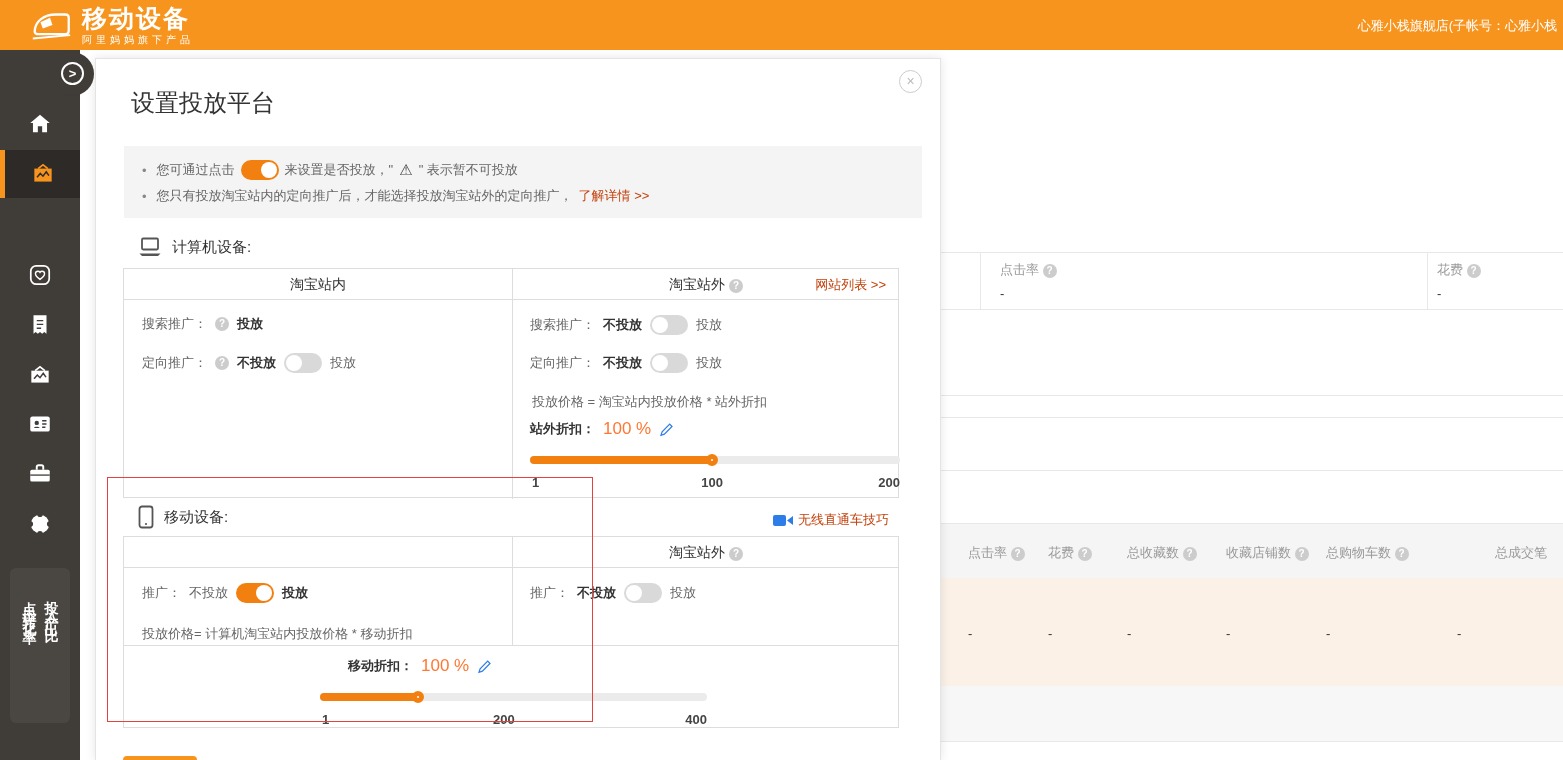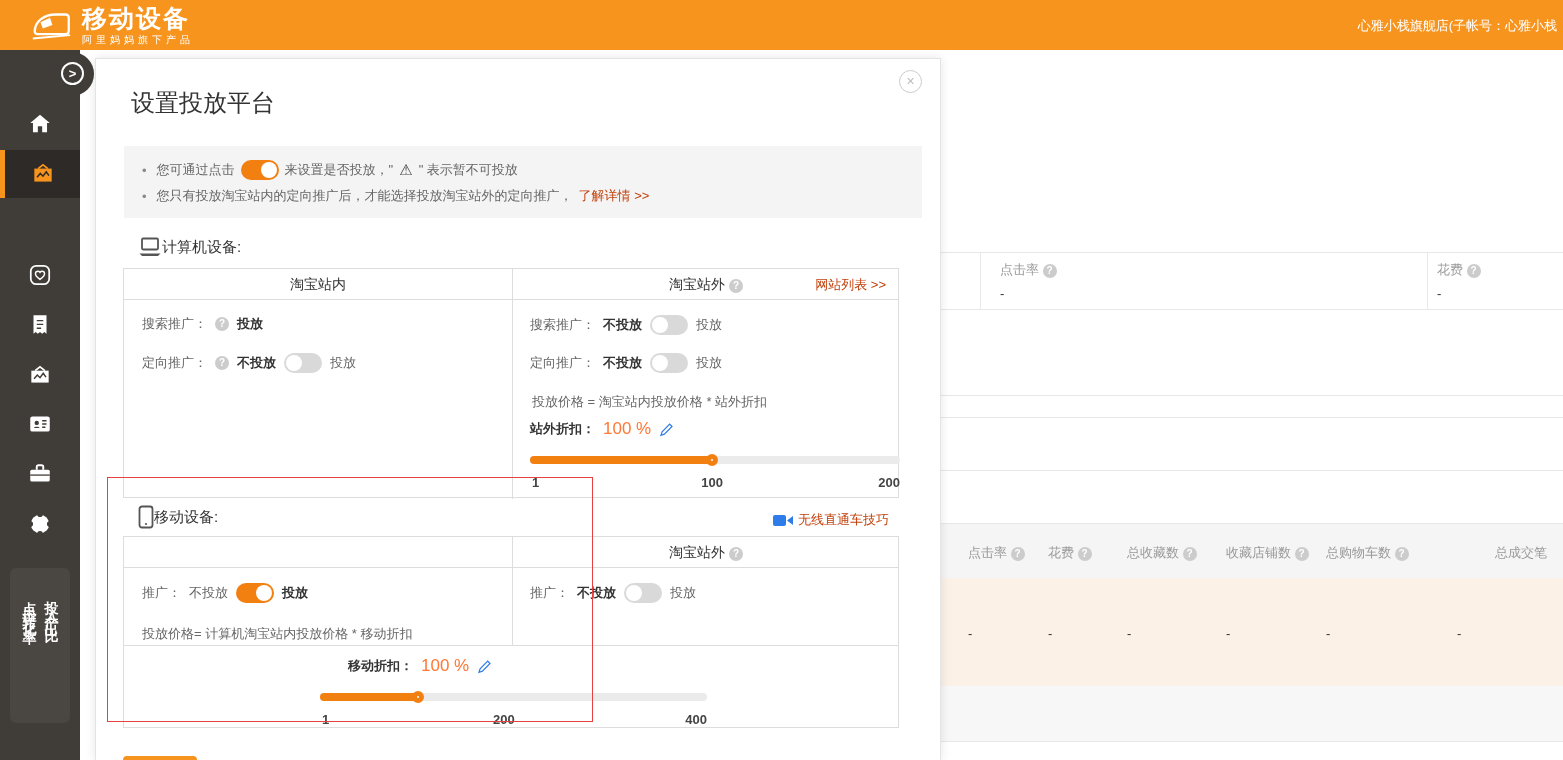--- a/index.html
+++ b/index.html
@@ -44,21 +44,21 @@
   .bullet { color:#888; margin-right:4px; }
   .warn { color:#444; font-size:15px; font-weight:bold; }
   
   .toggle { display:inline-block; width:38px; height:20px; border-radius:10px; position:relative; cursor:pointer; vertical-align:middle; flex:none; }
   .toggle .knob { position:absolute; top:2px; width:16px; height:16px; border-radius:50%; background:#fff; }
   .toggle.on { background:#f28011; } .toggle.on .knob { right:2px; }
   .toggle.off { background:#d9d9d9; } .toggle.off .knob { left:2px; }
   
   .q { display:inline-block; width:14px; height:14px; border-radius:50%; background:#ccc; color:#fff; font-size:10px; font-weight:bold; line-height:14px; text-align:center; cursor:pointer; flex:none; }
   
-  .section-title { position:absolute; display:flex; align-items:center; font-size:15px; color:#333; }
+  .section-title { position:absolute; display:flex; align-items:center; gap:10px; font-size:15px; color:#333; }
   .ptable { position:absolute; left:27px; width:776px; border:1px solid #ddd; background:#fff; }
   .ptable .vdiv { position:absolute; left:388px; top:0; width:1px; background:#ddd; }
   .thead { position:absolute; top:0; height:30px; line-height:30px; text-align:center; font-size:14px; color:#333; }
   .thead-border { position:absolute; left:0; right:0; top:30px; height:1px; background:#ddd; }
   .cell-row { position:absolute; display:flex; align-items:center; gap:8px; color:#666; }
   
   .slider { position:absolute; height:8px; border-radius:4px; background:#ebebeb; }
   .slider .fill { position:absolute; left:0; top:0; height:8px; border-radius:4px; background:#f28011; }
   .slider .sknob { position:absolute; top:4px; transform:translate(-50%,-50%); width:12px; height:12px; background:#fff; border:5px solid #f28011; border-radius:50%; cursor:pointer; }
   .ticks { position:absolute; font-size:13px; font-weight:bold; color:#444; }

